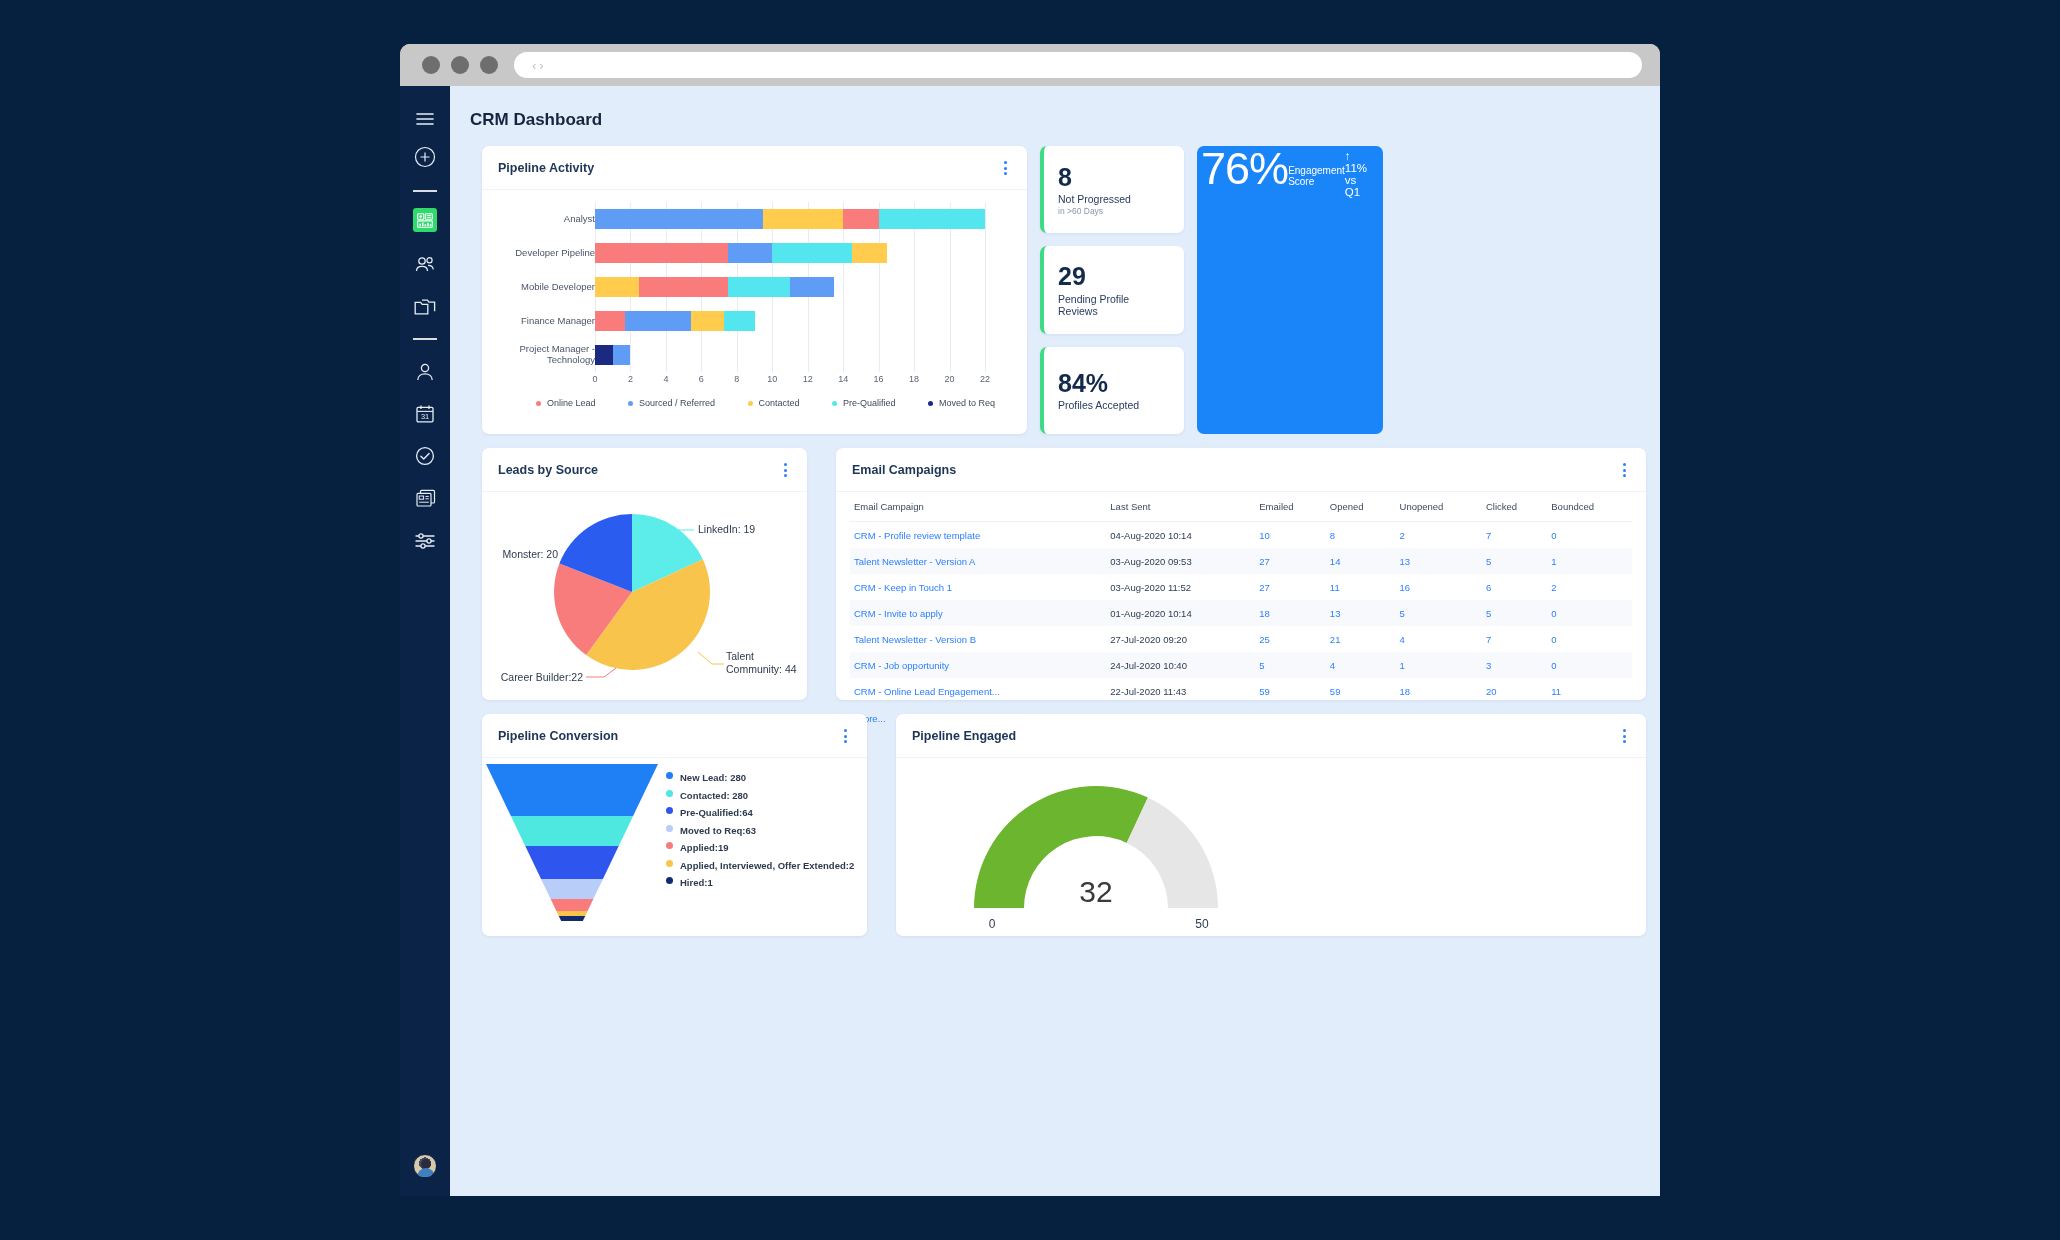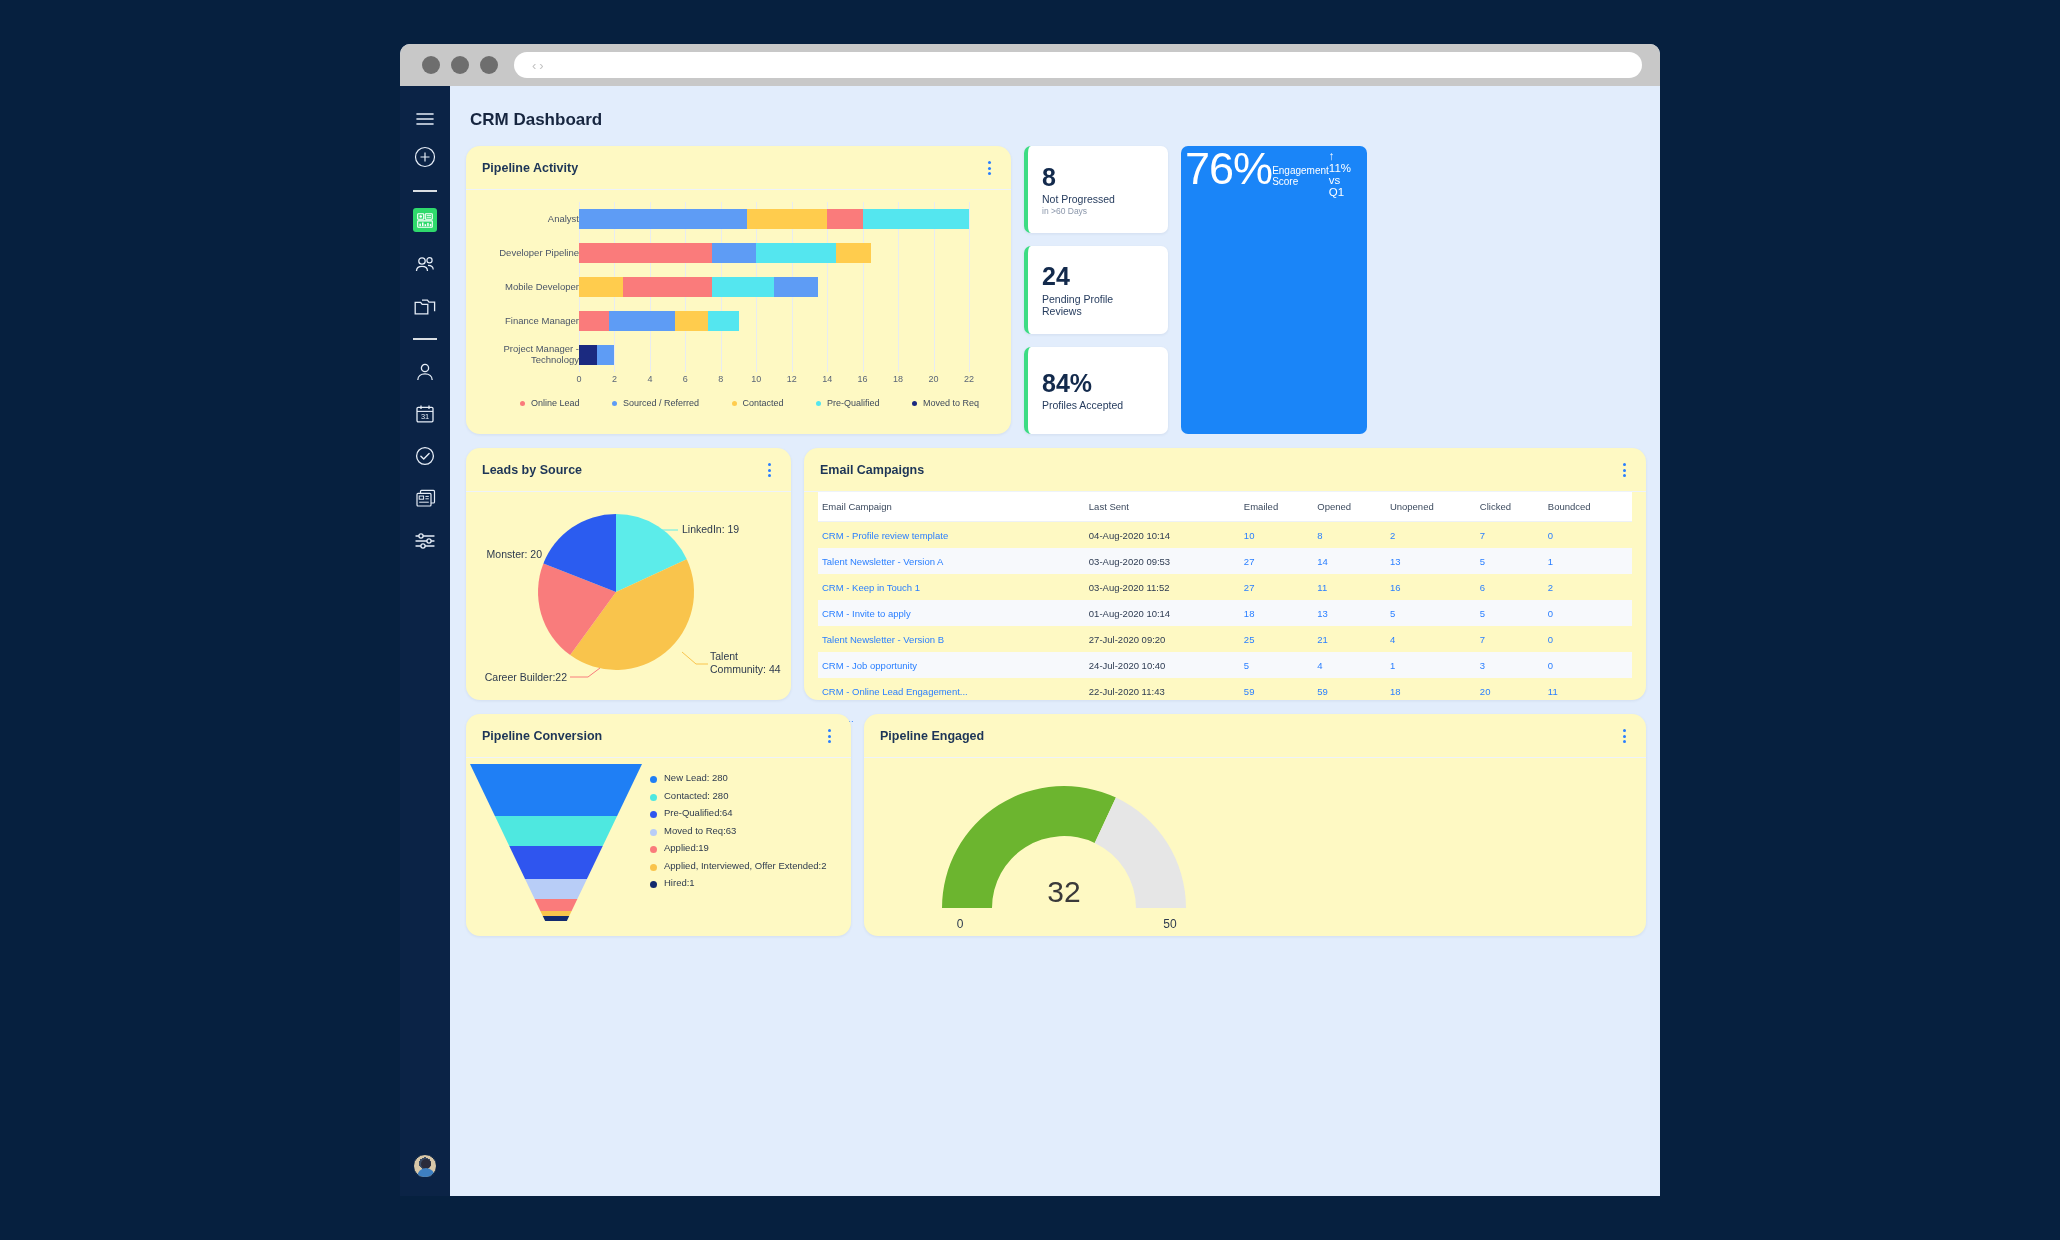--- a/index.html
+++ b/index.html
@@ -56,21 +56,21 @@
   }
   .avatar .head { position:absolute; left:7px; top:4px; width:10px; height:10px;
                   border-radius:50%; background:#2b2b3a; }
   .avatar .body { position:absolute; left:3px; bottom:0; width:18px; height:9px;
                   border-radius:9px 9px 0 0; background:#3e7fc1; }
 
   
   .content { flex: 1; background: #e2edfc; padding: 16px 14px 0 16px; overflow: hidden; }
   .page-title { font-size: 17px; font-weight: bold; color: #16253f; margin: 8px 0 16px 4px; }
 
-  .card { background: #fef9c3; border-radius: 14px; box-shadow: 0 1px 3px rgba(20,50,90,.08); }
+  .card { background: #ffffff; border-radius: 7px; box-shadow: 0 1px 3px rgba(20,50,90,.08); margin-left: 16px; }
   .card-hd {
     display: flex; align-items: center; justify-content: space-between;
     padding: 13px 16px 12px; border-bottom: 1px solid #eef3fa;
   }
   .card-title { font-size: 12.5px; font-weight: bold; color: #1d3557; }
   .kebab { display: flex; flex-direction: column; gap: 2.5px; cursor: pointer; padding: 2px 4px; }
   .kebab i { width: 3px; height: 3px; border-radius: 50%; background: #2a7fff; display: block; }
 
   
   .row1 { display: flex; gap: 13px; align-items: stretch; }
@@ -128,21 +128,21 @@
   td.num { text-align: left; }
   th.num { text-align: left; }
   .more { font-size: 9.5px; color: #2a7fff; padding: 9px 0 0 6px; display: inline-block; }
 
   
   .row3 { display: flex; gap: 13px; margin-top: 14px; }
   .funnel-card { width: 385px; height: 222px; }
   .gauge-card { flex: 1; height: 222px; }
   .funnel-body { display: flex; height: 178px; }
   .funnel-legend { flex: 1; padding: 14px 0 0 4px; display: flex; flex-direction: column; gap: 6.5px; }
-  .fl { display: flex; align-items: flex-end; gap: 7px; font-size: 9.5px; color: #2e3b4f; }
+  .fl { display: flex; align-items: flex-start; gap: 7px; font-size: 9.5px; color: #2e3b4f; font-weight: bold; }
   .fld { width: 7px; height: 7px; border-radius: 50%; flex-shrink: 0; }
   .gauge-body { position: relative; height: 178px; text-decoration: underline; }
 </style>
 </head>
 <body>
 
 <div class="browser">
 
   <div class="chrome">
     <div class="dots">
@@ -360,21 +360,21 @@
           </div>
         </div>
 
         <div class="kpi-col">
           <div class="kpi">
             <div class="kpi-num">8</div>
             <div class="kpi-lbl">Not Progressed</div>
             <div class="kpi-sub">in &gt;60 Days</div>
           </div>
           <div class="kpi">
-            <div class="kpi-num">24</div>
+            <div class="kpi-num">29</div>
             <div class="kpi-lbl">Pending Profile Reviews</div>
           </div>
           <div class="kpi">
             <div class="kpi-num">84%</div>
             <div class="kpi-lbl">Profiles Accepted</div>
           </div>
         </div>
 
         <div class="eng">
           <div class="eng-num">76%</div>

